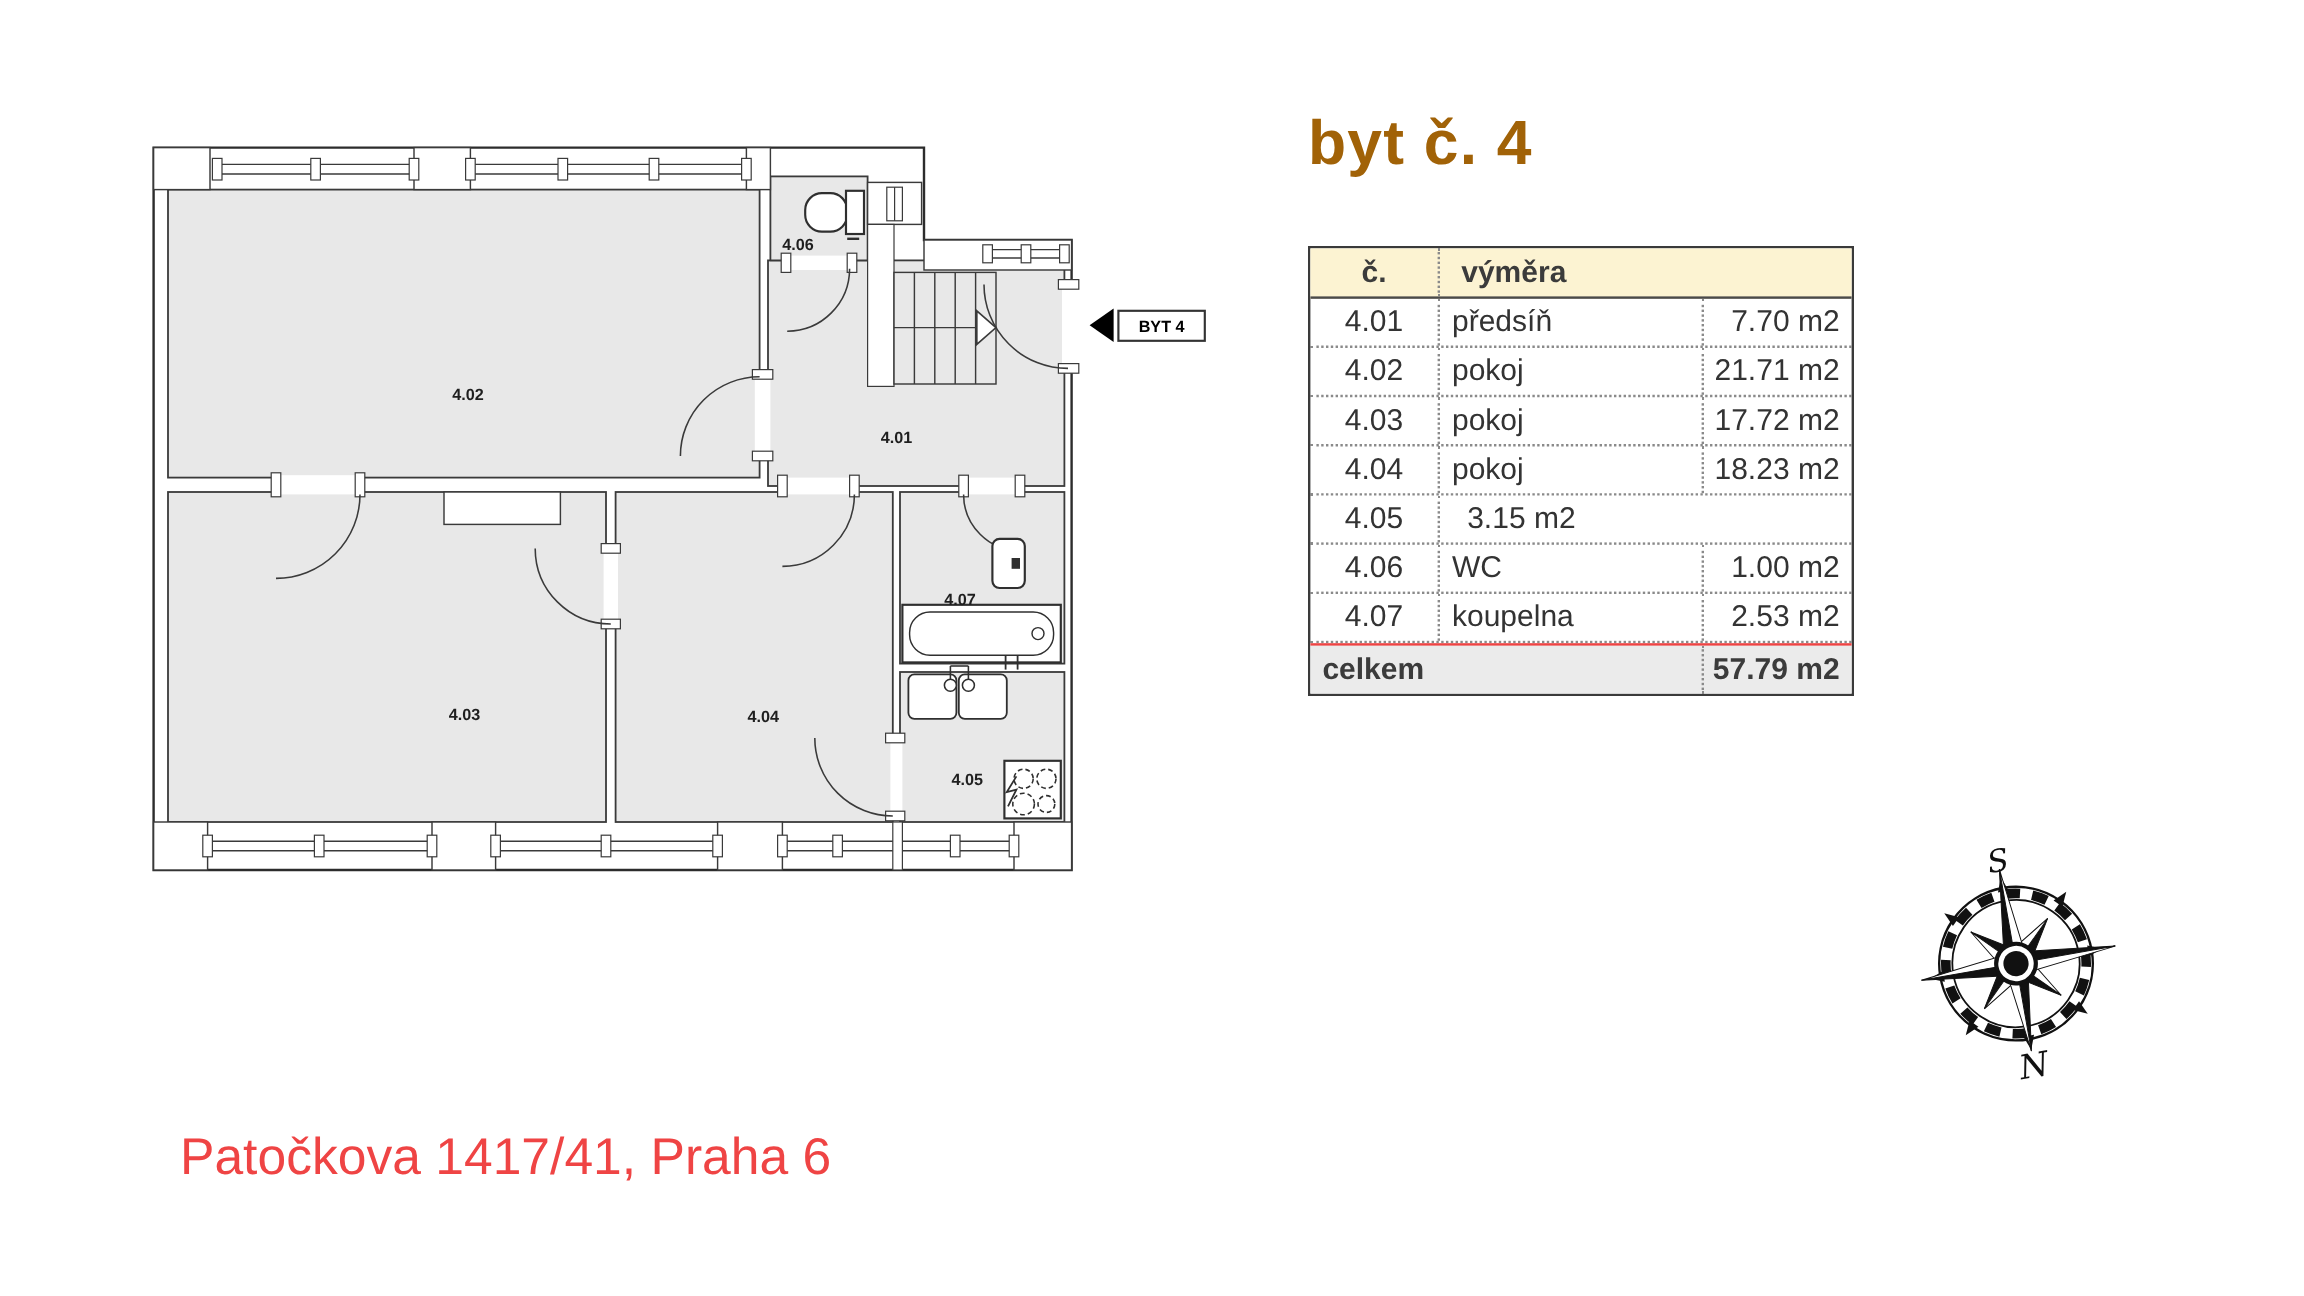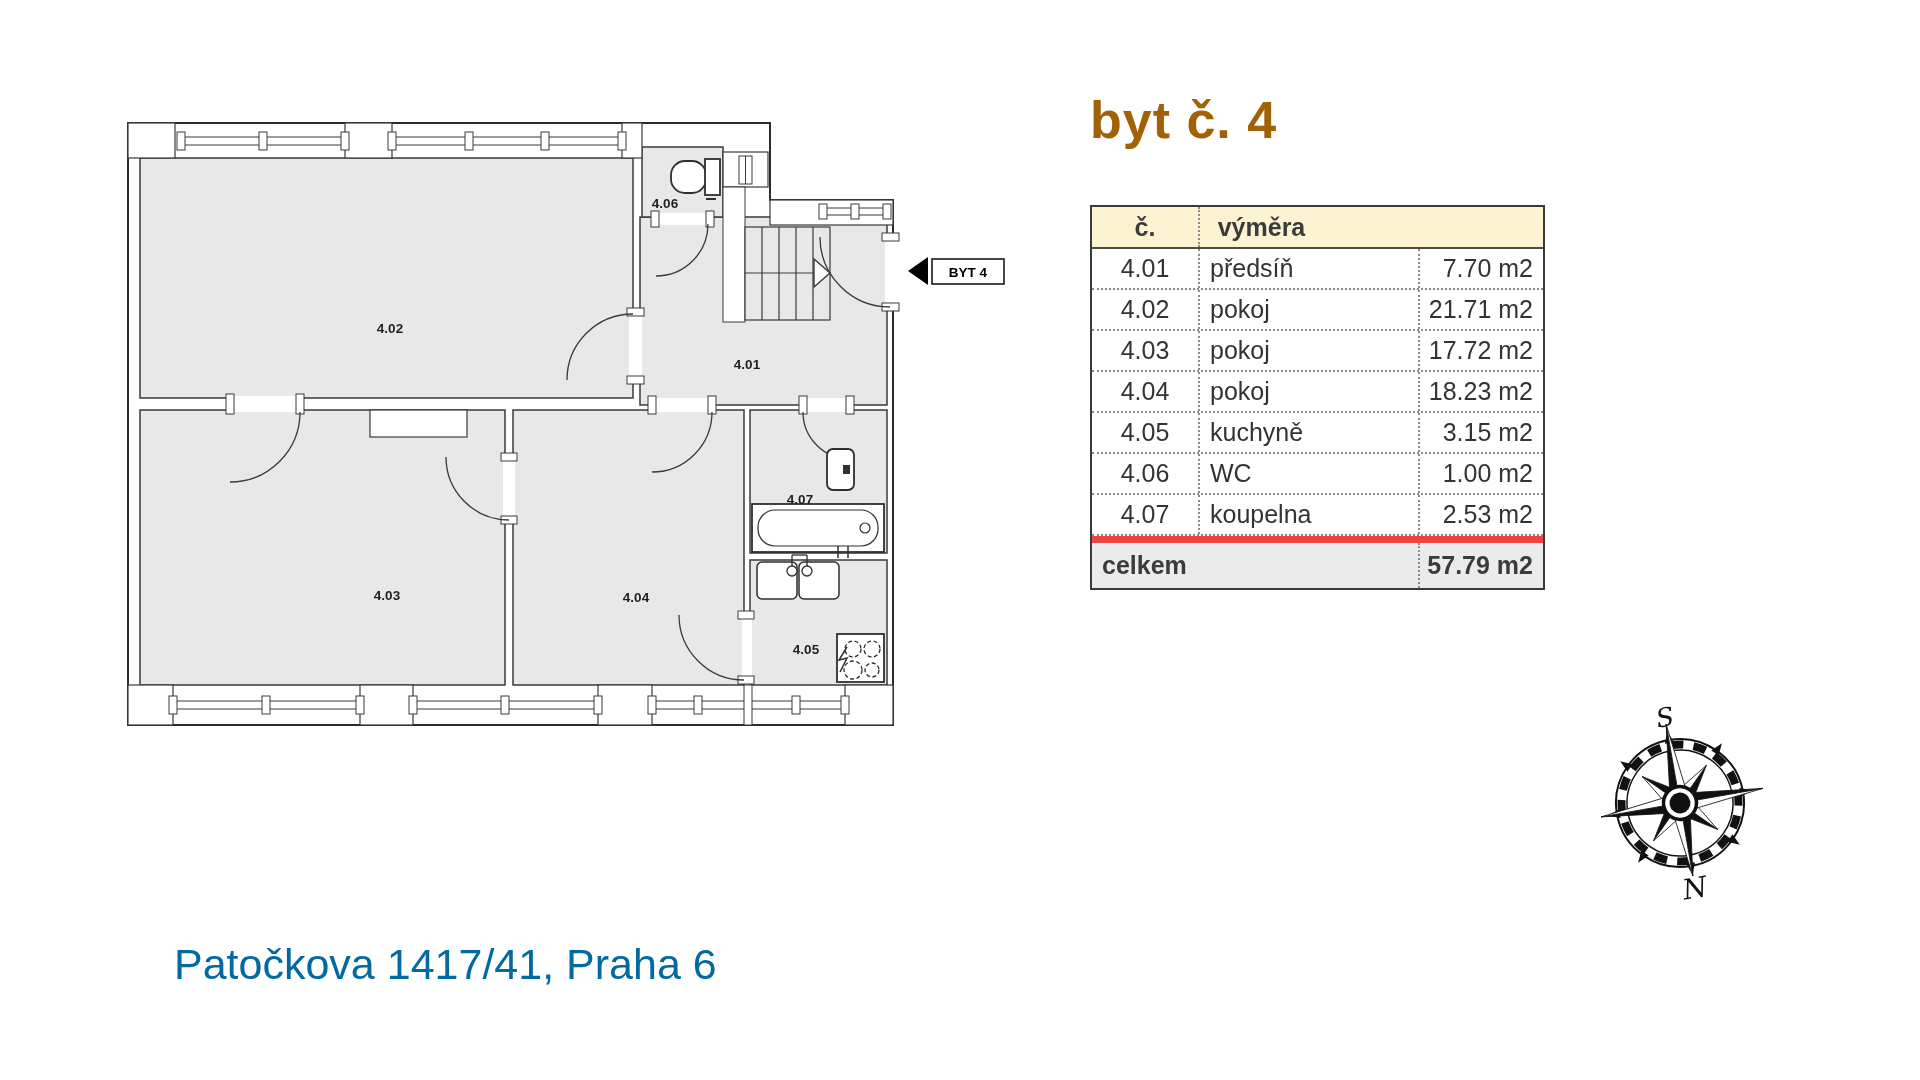--- a/index.html
+++ b/index.html
@@ -2,30 +2,30 @@
 <html><head>
 <meta charset="utf-8">
 <style>
   html,body{margin:0;padding:0;background:#fff;}
   .canvas{position:relative;width:1920px;height:1080px;background:#ffffff;
           font-family:"Liberation Sans",sans-serif;overflow:hidden;}
 
   
   .plan-title{position:absolute;left:1090px;top:90px;font-size:52px;font-weight:800;
               color:#a16207;letter-spacing:1px;}
-  .address{position:absolute;left:150px;top:940px;font-size:43px;color:#0369a1;margin-left:24px;}
+  .address{position:absolute;left:150px;top:940px;font-size:43px;color:#ef4444;}
 
   
   .room-table{position:absolute;left:1090px;top:205px;width:455px;
               border:2px solid #3a3a3a;box-sizing:border-box;font-size:25px;color:#333;
               background:#fff;}
   .trow{display:flex;height:41px;align-items:center;border-bottom:2px dotted #8a8a8a;box-sizing:border-box;}
   .trow:last-child{border-bottom:none;}
   .thead{height:42px;background:#fcf3d2;border-bottom:2px solid #4a4a4a;font-weight:bold;color:#3b3b3b;}
-  .ttotal{height:52px;background:#ebebeb;border-top:7px solid #ef4444;border-bottom:none;font-weight:bold;color:#3b3b3b;}
+  .ttotal{height:42px;background:#ebebeb;border-top:2px solid #ef4444;border-bottom:none;font-weight:bold;color:#3b3b3b;}
   .c1{width:108px;text-align:center;border-right:2px dotted #8a8a8a;align-self:stretch;
       display:flex;align-items:center;justify-content:center;box-sizing:border-box;}
   .c2{flex:1;padding-left:10px;border-right:2px dotted #8a8a8a;align-self:stretch;
       display:flex;align-items:center;box-sizing:border-box;}
   .c2.center{justify-content:center;padding-left:0;}
   .c3{width:123px;padding-right:10px;text-align:right;align-self:stretch;
       display:flex;align-items:center;justify-content:flex-end;box-sizing:border-box;}
   .c3.center{justify-content:center;padding-right:0;}
   .ctot{flex:1;padding-left:10px;border-right:2px dotted #8a8a8a;align-self:stretch;
       display:flex;align-items:center;box-sizing:border-box;}
@@ -237,21 +237,20 @@
       <div class="c2">pokoj</div>
       <div class="c3">17.72 m2</div>
     </div>
     <div class="trow">
       <div class="c1">4.04</div>
       <div class="c2">pokoj</div>
       <div class="c3">18.23 m2</div>
     </div>
     <div class="trow">
       <div class="c1">4.05</div>
-      <div class="c2">kuchyně</div>
       <div class="c3">3.15 m2</div>
     </div>
     <div class="trow">
       <div class="c1">4.06</div>
       <div class="c2">WC</div>
       <div class="c3">1.00 m2</div>
     </div>
     <div class="trow">
       <div class="c1">4.07</div>
       <div class="c2">koupelna</div>

